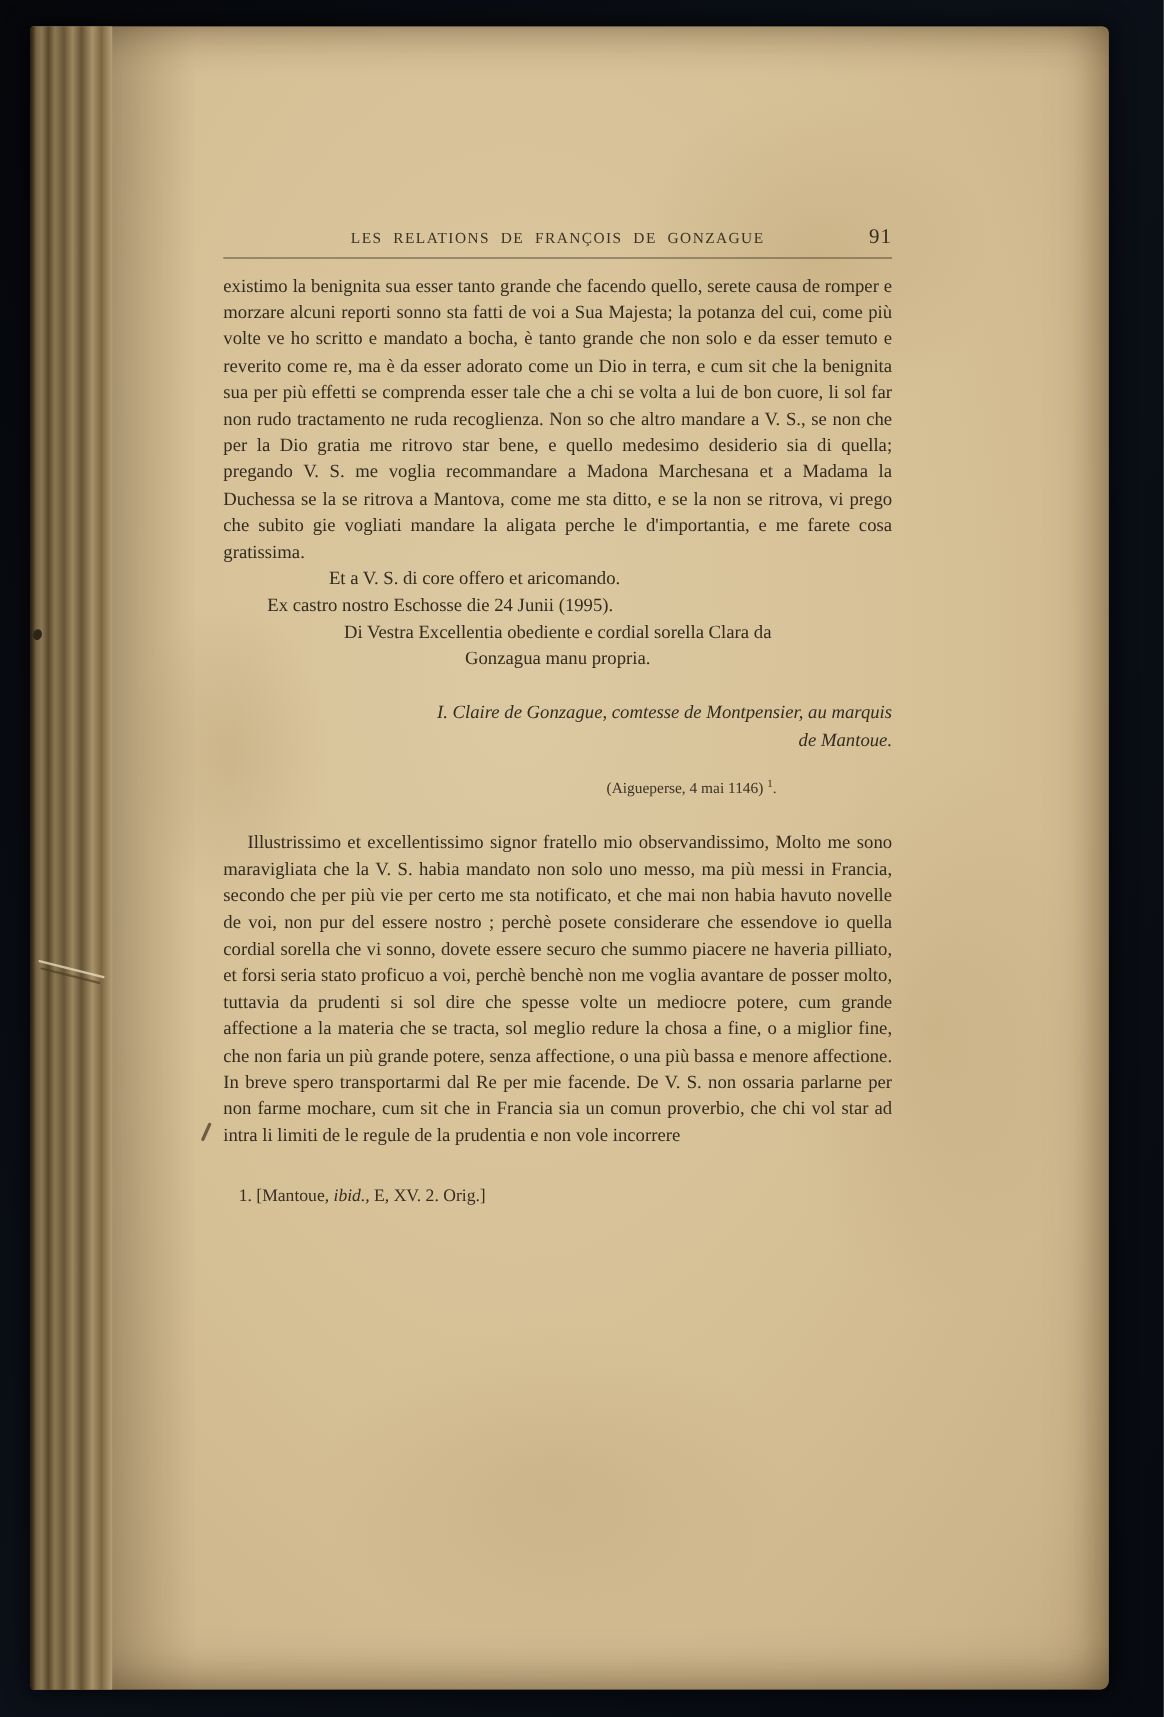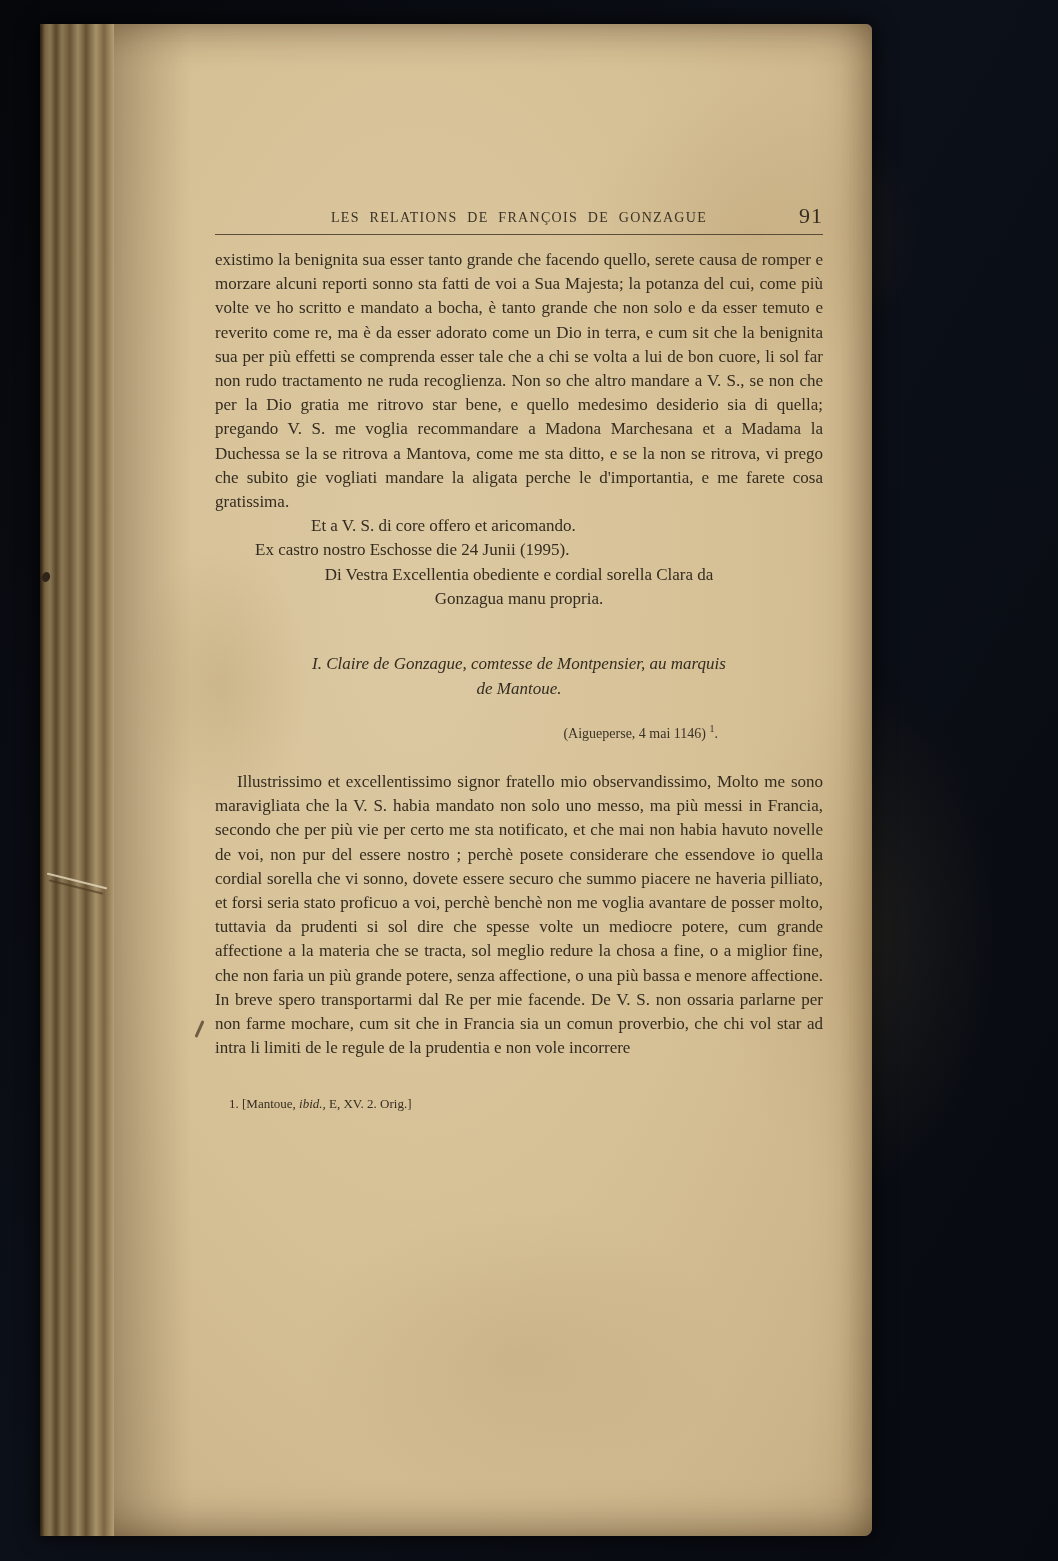--- a/index.html
+++ b/index.html
@@ -2,21 +2,21 @@
 <html><head>
 <meta charset="utf-8">
 <style>
   html,body{margin:0;padding:0;}
   body{
     width:1058px;height:1561px;position:relative;overflow:hidden;
     background:linear-gradient(120deg,#05070b 0%,#0c1018 45%,#070a10 100%);
     font-family:"Liberation Serif","DejaVu Serif",serif;
   }
   .page{
-    position:absolute;left:40px;top:24px;width:832px;height:1512px;
+    position:absolute;left:28px;top:24px;width:980px;height:1512px;
     background:radial-gradient(ellipse at 45% 38%, #dcc9a2 0%, #d6c096 50%, #ccb48a 86%, #c2aa80 100%);
     border-radius:2px 6px 8px 3px;
     box-shadow:
       inset 112px 0 90px -70px rgba(62,46,24,.55),
       inset -26px 0 45px -20px rgba(88,66,36,.55),
       inset 0 22px 40px -22px rgba(70,52,28,.45),
       inset 0 -26px 45px -24px rgba(70,52,28,.5),
       0 0 22px rgba(0,0,0,.85);
   }
   .leaf-edges{
@@ -43,37 +43,37 @@
 
   .content{
     position:absolute;left:175px;top:182px;width:608px;
     color:#342c20;font-size:17px;line-height:24.2px;
   }
   .running-header{position:relative;height:22px;}
   .header-title{
     text-align:center;font-size:14px;letter-spacing:1.3px;word-spacing:5px;
     color:#3b3326;
   }
-  .page-number{position:absolute;right:0;top:-2px;font-size:22px;letter-spacing:1px;color:#342c20;}
+  .page-number{position:absolute;right:0;top:-2px;font-size:19px;letter-spacing:1px;color:#342c20;}
   .header-rule{border-top:1.5px solid rgba(69,58,42,.85);margin-top:6px;}
 
   p.body-par{margin:13px 0 0 0;text-align:justify;}
   p.body-par.indent{text-indent:22px;margin-top:24px;}
 
   .valediction{margin-top:0;padding-left:96px;font-family:Liberation Serif, serif;}
   .place-date{padding-left:40px;}
   .signature{text-align:center;white-space:pre-line;}
   .section-heading{
-    margin-top:40px;text-align:center;white-space:pre-line;
+    margin-top:24px;text-align:right;white-space:pre-line;
     font-style:italic;font-size:17px;line-height:25px;
   }
   .dateline{margin-top:16px;text-align:right;padding-right:105px;font-size:14px;color:#3a3226;}
   .dateline sup{font-size:10px;}
   .salutation{margin-top:26px;text-align:center;white-space:pre-line;}
-  .footnote{margin-top:32px;font-size:13px;padding-left:14px;color:#362e22;}
+  .footnote{margin-top:32px;font-size:16px;padding-left:14px;color:#362e22;}
 </style>
 </head>
 <body>
 
 <div class="page">
   <div class="leaf-edges"></div>
   <div class="gutter-shade"></div>
 
   <div class="stain s1"></div>
   <div class="stain s2"></div>

